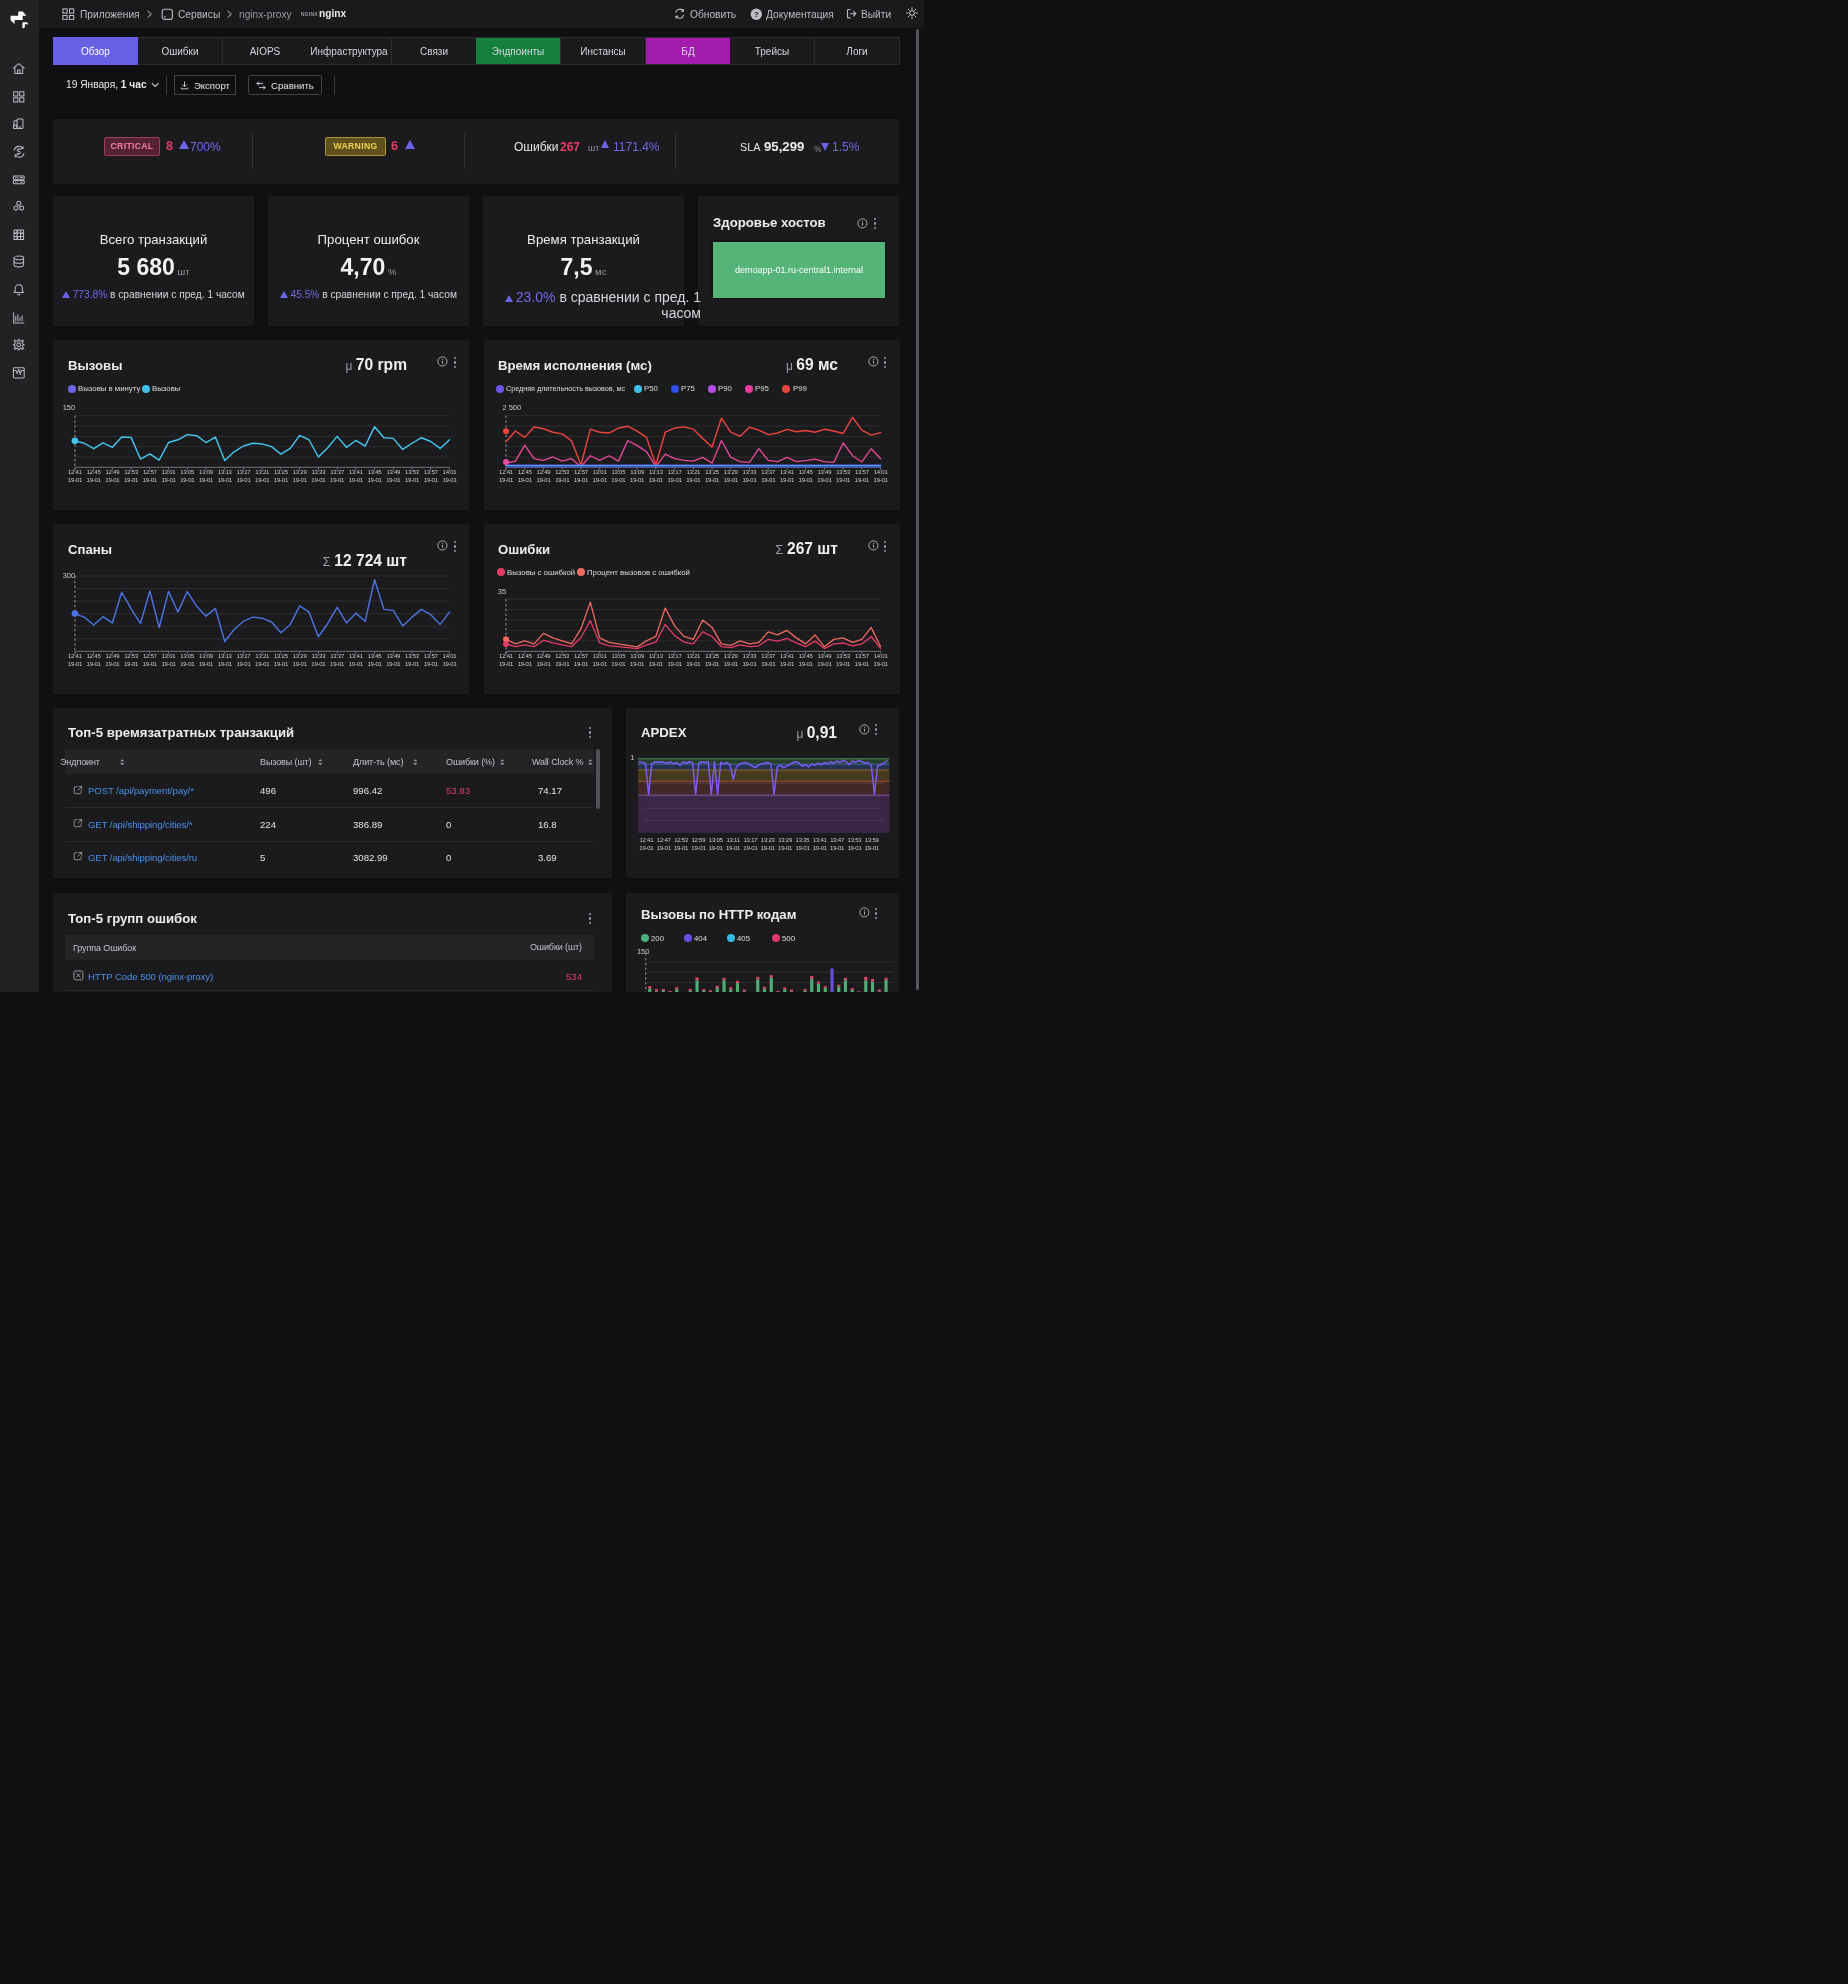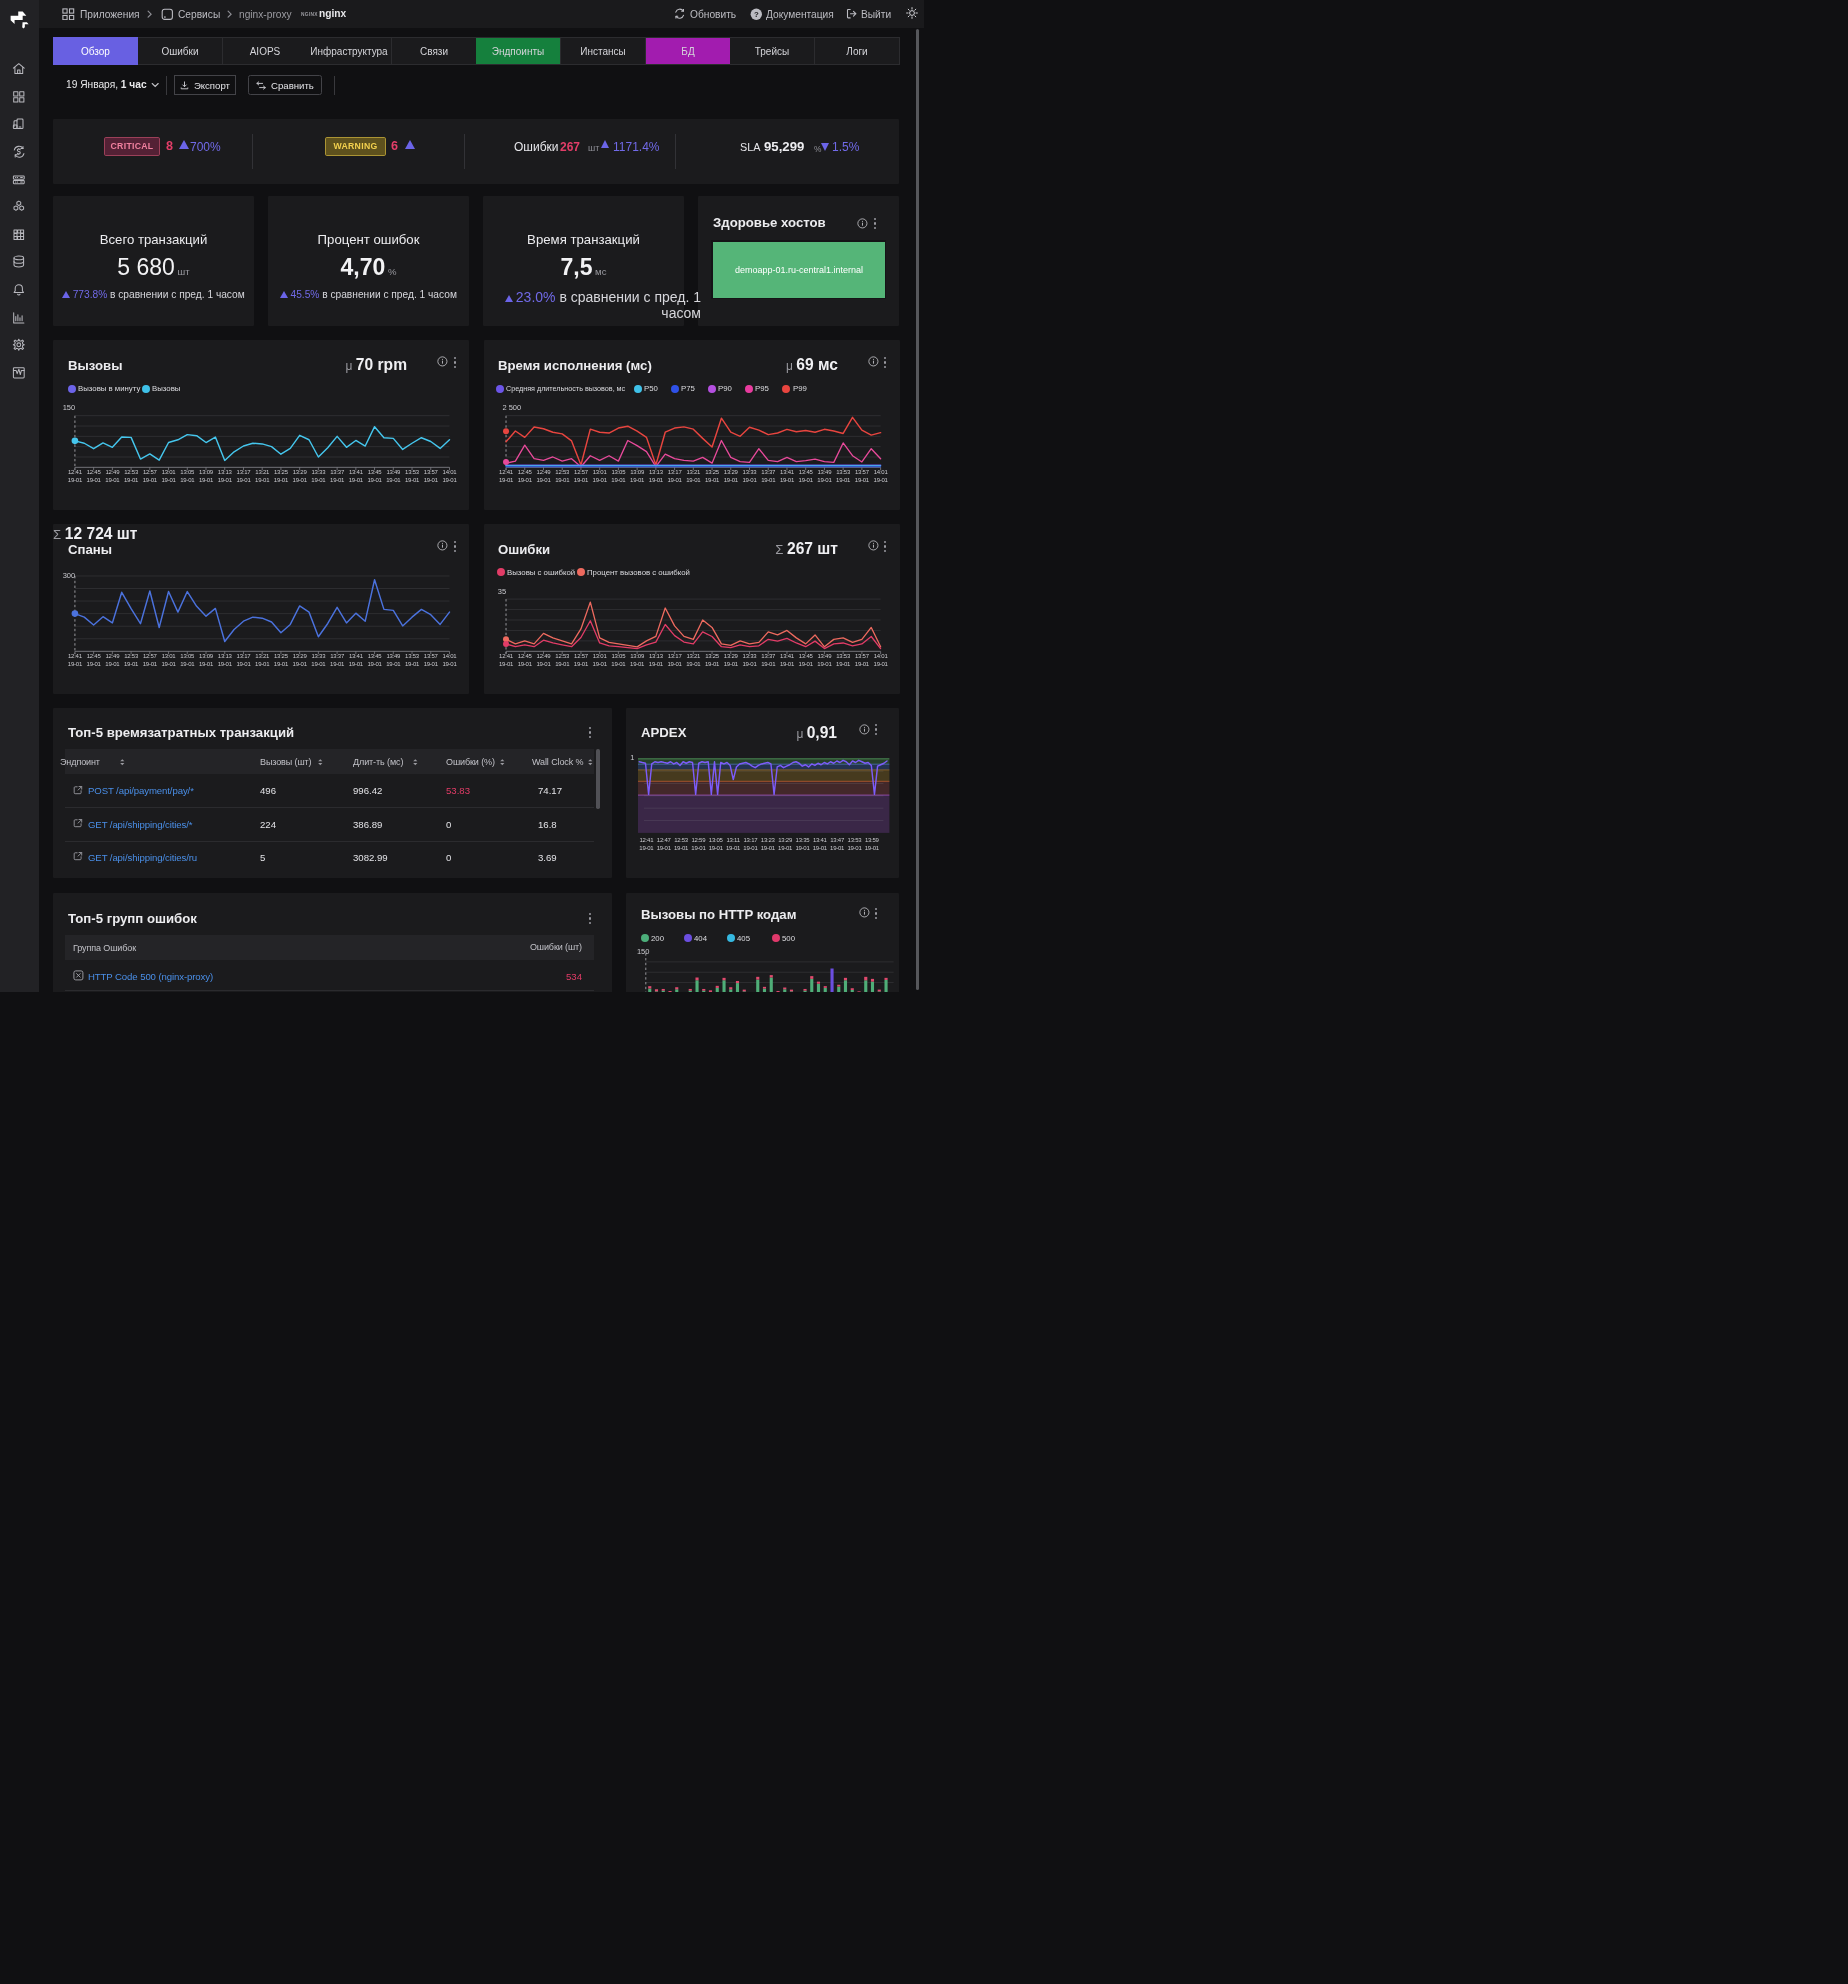--- a/index.html
+++ b/index.html
@@ -155,21 +155,21 @@
 <div class="abs" style="left:740px;top:141px;font-size:10.8px;color:#e6e6ea">SLA</div>
 <div class="abs" style="left:764px;top:139px;font-size:13.2px;font-weight:bold;color:#ededf0">95,299</div>
 <div class="abs" style="left:814px;top:144px;font-size:8.4px;color:#8f8f96">%</div>
 <div class="abs" style="left:821px;top:143px;width:0;height:0;border-left:4.8px solid transparent;border-right:4.8px solid transparent;border-top:8.4px solid #6b64e8"></div>
 <div class="abs" style="left:832px;top:140px;font-size:12px;color:#716ae8">1.5%</div>
 <div class="card" style="left:53px;top:196px;width:201px;height:130px"></div>
 <div class="card" style="left:268px;top:196px;width:201px;height:130px"></div>
 <div class="card" style="left:483px;top:196px;width:201px;height:130px"></div>
 <div class="card" style="left:698px;top:196px;width:201px;height:130px"></div>
 <div class="abs" style="left:53px;top:232px;width:201px;text-align:center;font-size:13.2px;color:#ececef">Всего транзакций</div>
-<div class="abs" style="left:53px;top:254px;width:201px;text-align:center;color:#f2f2f4"><span style="font-size:23px;font-weight:normal">5 680</span><span style="font-size:9.6px;color:#9a9aa0"> шт</span></div>
+<div class="abs" style="left:53px;top:254px;width:201px;text-align:center;color:#f2f2f4"><span style="font-size:23px;font-weight:bold">5 680</span><span style="font-size:9.6px;color:#9a9aa0"> шт</span></div>
 <div class="abs" style="left:53px;top:289px;width:201px;text-align:center;font-size:10.2px;color:#d6d6db"><span style="display:inline-block;width:0;height:0;border-left:4.2px solid transparent;border-right:4.2px solid transparent;border-bottom:7.2px solid #6b64e8;margin-right:2.4px"></span><span style="color:#716ae8">773.8%</span> в сравнении с пред. 1 часом</div>
 <div class="abs" style="left:268px;top:232px;width:201px;text-align:center;font-size:13.2px;color:#ececef">Процент ошибок</div>
 <div class="abs" style="left:268px;top:254px;width:201px;text-align:center;color:#f2f2f4"><span style="font-size:23px;font-weight:bold">4,70</span><span style="font-size:9.6px;color:#9a9aa0"> %</span></div>
 <div class="abs" style="left:268px;top:289px;width:201px;text-align:center;font-size:10.2px;color:#d6d6db"><span style="display:inline-block;width:0;height:0;border-left:4.2px solid transparent;border-right:4.2px solid transparent;border-bottom:7.2px solid #6b64e8;margin-right:2.4px"></span><span style="color:#716ae8">45.5%</span> в сравнении с пред. 1 часом</div>
 <div class="abs" style="left:483px;top:232px;width:201px;text-align:center;font-size:13.2px;color:#ececef">Время транзакций</div>
 <div class="abs" style="left:483px;top:254px;width:201px;text-align:center;color:#f2f2f4"><span style="font-size:23px;font-weight:bold">7,5</span><span style="font-size:9.6px;color:#9a9aa0"> мс</span></div>
 <div class="abs" style="left:500px;top:289px;width:201px;text-align:right;font-size:14px;color:#d6d6db"><span style="display:inline-block;width:0;height:0;border-left:4.2px solid transparent;border-right:4.2px solid transparent;border-bottom:7.2px solid #6b64e8;margin-right:2.4px"></span><span style="color:#716ae8">23.0%</span> в сравнении с пред. 1 часом</div>
 <div class="ct" style="left:713px;top:215px">Здоровье хостов</div>
 <svg style="position:absolute;left:857px;top:218px" width="10.8" height="10.8" viewBox="0 0 18 18">
     <circle cx="9" cy="9" r="7.6" fill="none" stroke="#c2c2c7" stroke-width="1.4"></circle>
@@ -379,21 +379,21 @@
       <text x="598.3" y="236.0" font-size="10" fill="#c9c9ce" letter-spacing="-0.4" text-anchor="middle">19-01</text>
       <text x="629.5" y="223.5" font-size="10" fill="#c9c9ce" letter-spacing="-0.4" text-anchor="middle">13:57</text>
       <text x="629.5" y="236.0" font-size="10" fill="#c9c9ce" letter-spacing="-0.4" text-anchor="middle">19-01</text>
       <text x="660.7" y="223.5" font-size="10" fill="#c9c9ce" letter-spacing="-0.4" text-anchor="middle">14:01</text>
       <text x="660.7" y="236.0" font-size="10" fill="#c9c9ce" letter-spacing="-0.4" text-anchor="middle">19-01</text>
       <text x="62" y="116.5" font-size="12.5" fill="#c9c9ce" text-anchor="end">2 500</text>
     </svg>
   </div>
 <div class="card" style="left:53px;top:524px;width:416px;height:170px"></div>
 <div class="ct" style="left:68px;top:542px">Спаны</div>
-<div class="abs" style="left:53px;top:525px;width:354px;white-space:nowrap"><span style="font-size:13.2px;color:#9a9aa0">Σ </span><span style="font-size:15.6px;font-weight:bold;color:#f0f0f3">12 724 шт</span></div>
+<div class="abs" style="left:53px;top:552px;width:354px;text-align:right;white-space:nowrap"><span style="font-size:13.2px;color:#9a9aa0">Σ </span><span style="font-size:15.6px;font-weight:bold;color:#f0f0f3">12 724 шт</span></div>
 <svg style="position:absolute;left:437px;top:540px" width="10.8" height="10.8" viewBox="0 0 18 18">
     <circle cx="9" cy="9" r="7.6" fill="none" stroke="#c2c2c7" stroke-width="1.4"></circle>
     <rect x="8.3" y="7.8" width="1.5" height="5" fill="#c2c2c7"></rect>
     <rect x="8.3" y="4.8" width="1.5" height="1.6" fill="#c2c2c7"></rect>
   </svg>
 <div style="position:absolute;left:454px;top:541px;width:2.4px">
     <div style="width:2.4px;height:2.4px;border-radius:50%;background:#9a9aa0;margin-bottom:2.1px"></div>
     <div style="width:2.4px;height:2.4px;border-radius:50%;background:#9a9aa0;margin-bottom:2.1px"></div>
     <div style="width:2.4px;height:2.4px;border-radius:50%;background:#9a9aa0"></div>
   </div>

